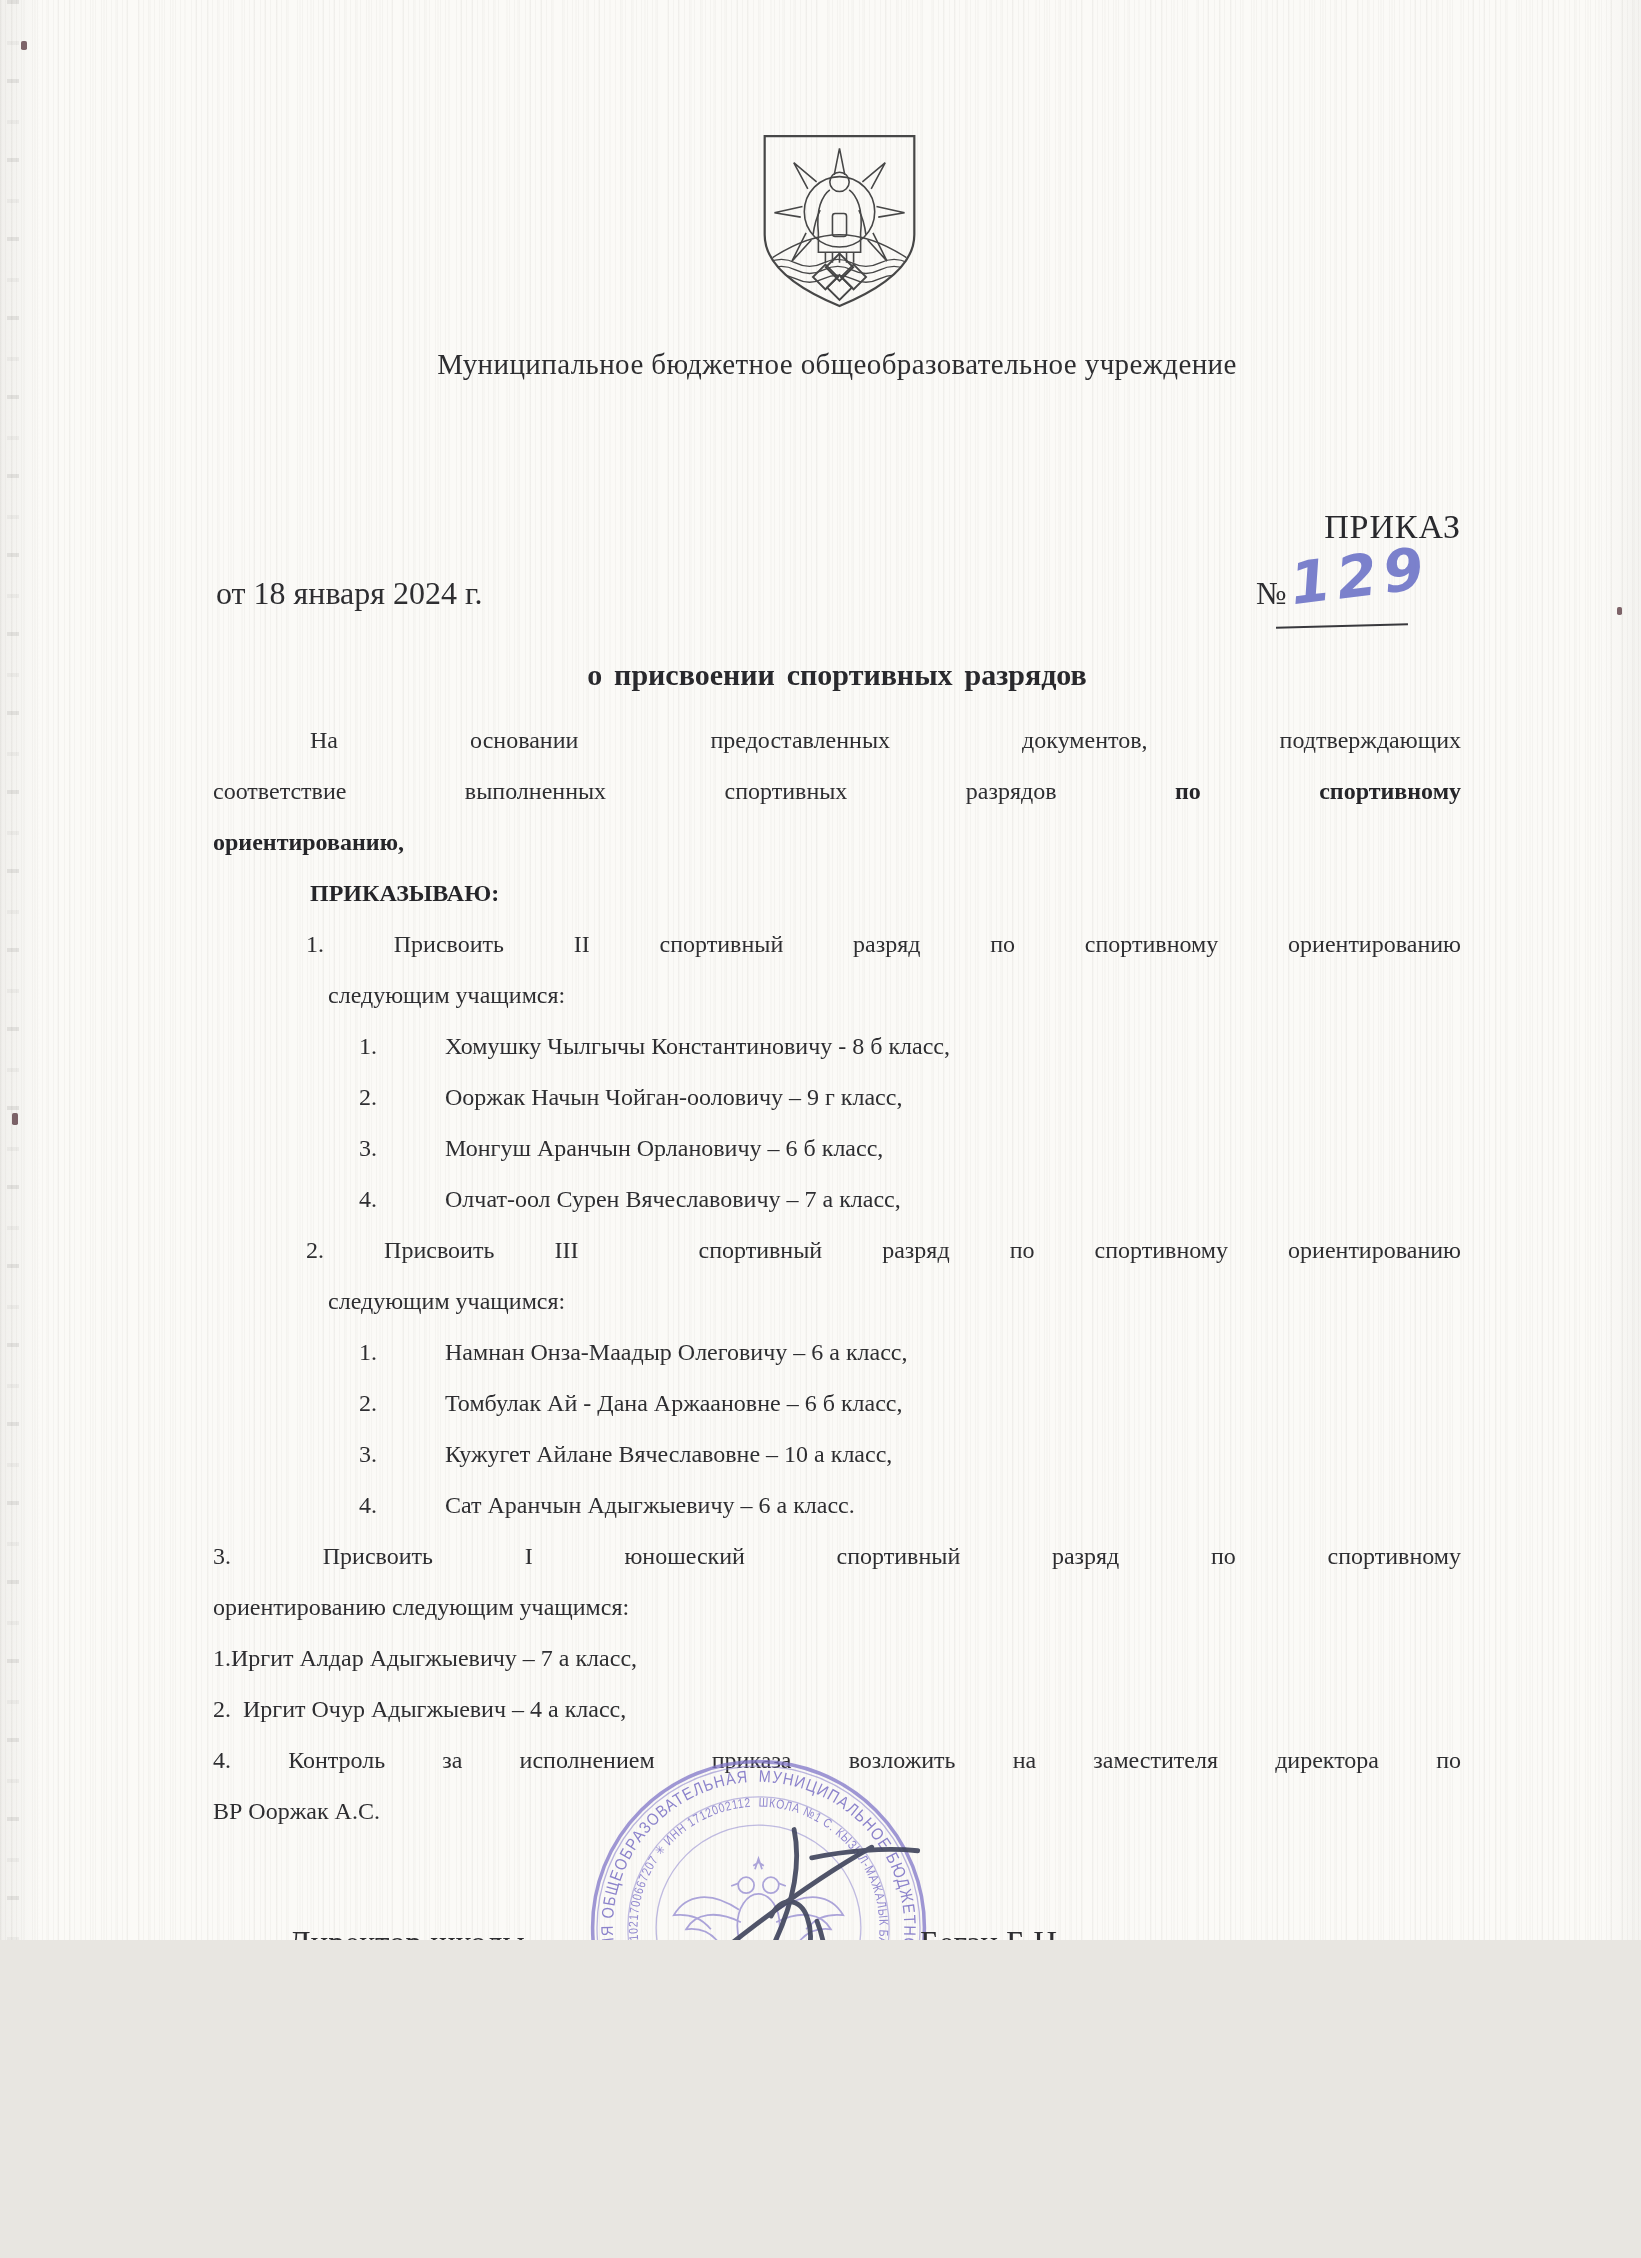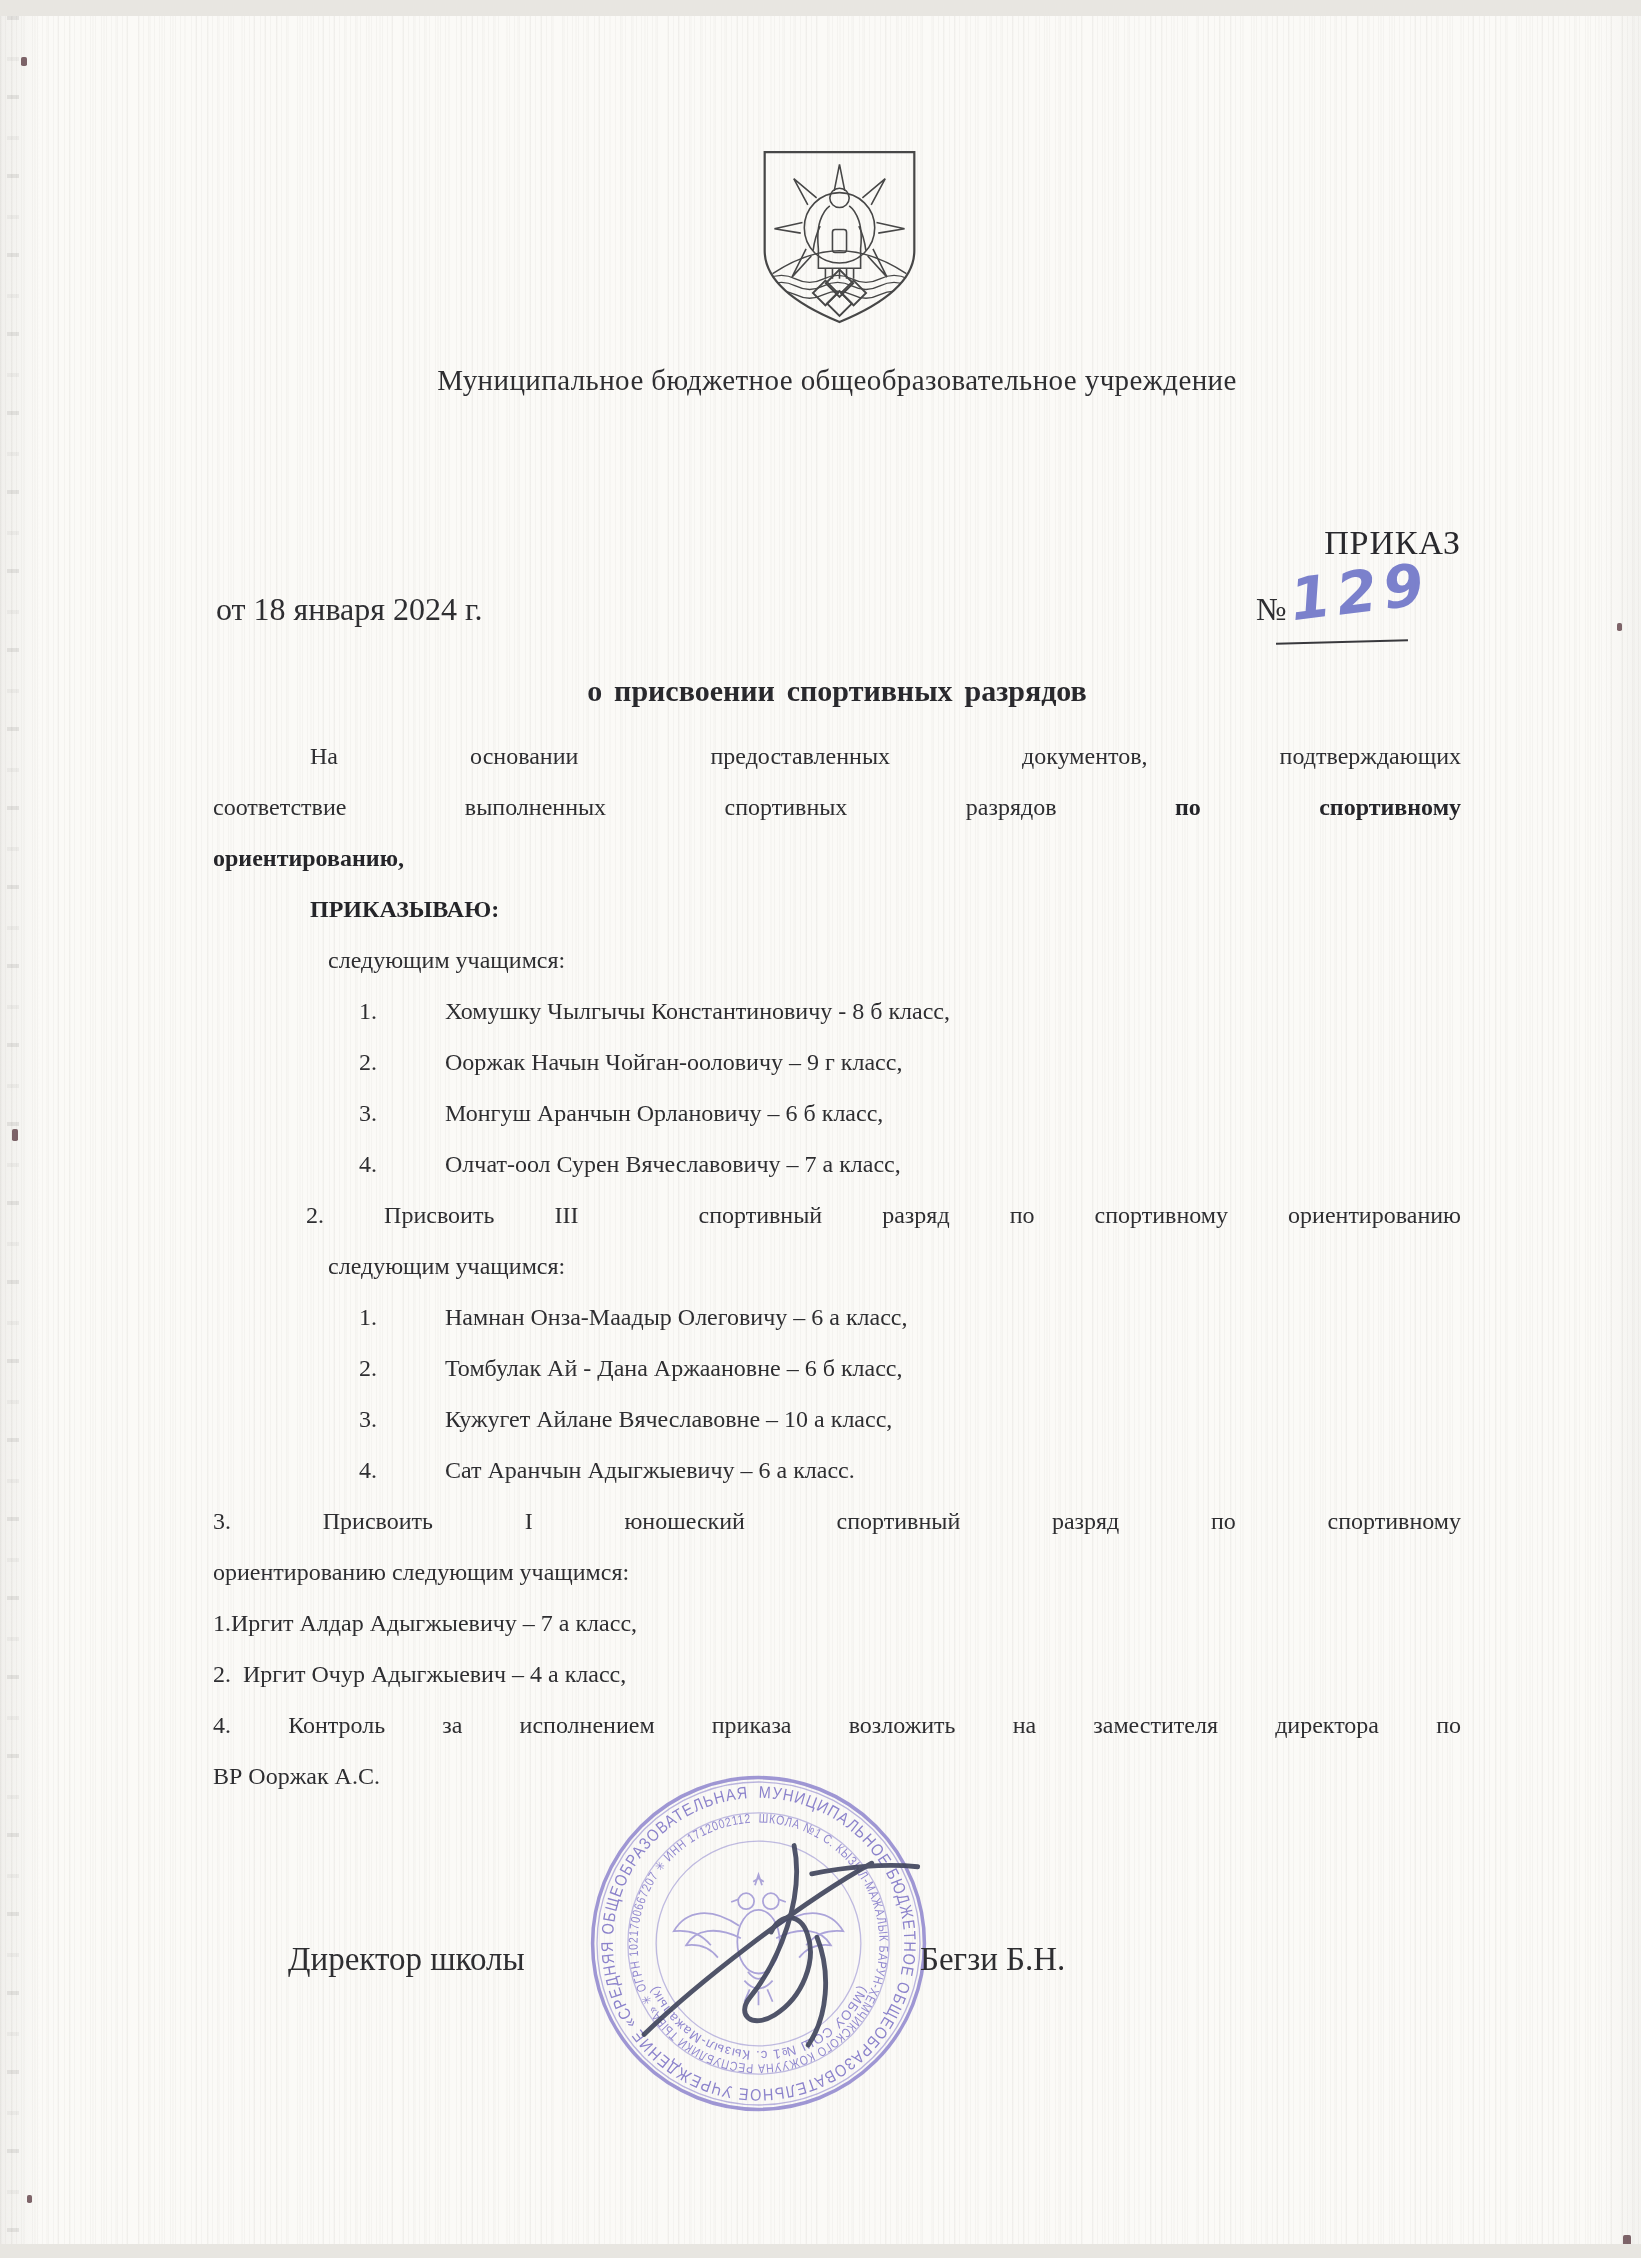--- a/index.html
+++ b/index.html
@@ -1,17 +1,17 @@
 <!DOCTYPE html>
 <html style="font-size:14px"><head>
 <meta charset="utf-8">
 <style>
   html,body{margin:0;padding:0;background:#e8e6e1;}
   .page{
-    position:relative;width:1642px;height:2228px;margin:16px auto;overflow:hidden;
+    position:relative;width:1642px;height:1940px;margin:0 auto;overflow:hidden;
     background-color:#fbfaf7;
     background-image:
       repeating-linear-gradient(90deg, rgba(95,90,80,0.045) 0 0.9px, rgba(0,0,0,0) 0.9px 5.3px),
       repeating-linear-gradient(90deg, rgba(120,115,100,0.03) 0 1.8px, rgba(0,0,0,0) 1.8px 11.5px),
       linear-gradient(90deg, rgba(70,65,60,0.06), rgba(0,0,0,0) 2.5%, rgba(0,0,0,0) 97.5%, rgba(70,65,60,0.04));
     font-family:"Liberation Serif","DejaVu Serif",serif;
     color:#2e2e31;
   }
   .page::before{ 
     content:"";position:absolute;left:7px;top:0;width:12.4px;height:100%;
@@ -127,20 +127,21 @@
   <div class="num-underline"></div>
 
   <div class="subject">о присвоении спортивных разрядов</div>
 
   <div class="body">
     <div class="bl j ind">На основании предоставленных документов, подтверждающих</div>
     <div class="bl j"><span>соответствие выполненных спортивных разрядов</span><span class="b"> по спортивному</span></div>
     <div class="bl b">ориентированию,</div>
     <div class="bl b ind">ПРИКАЗЫВАЮ:</div>
 
+    <div class="bl j li">1. Присвоить II спортивный разряд по спортивному ориентированию</div>
     <div class="bl li2">следующим учащимся:</div>
 
     <div class="bl sub"><span class="n">1.</span><span>Хомушку Чылгычы Константиновичу - 8 б класс,</span></div>
     <div class="bl sub"><span class="n">2.</span><span>Ооржак Начын Чойган-ооловичу – 9 г класс,</span></div>
     <div class="bl sub"><span class="n">3.</span><span>Монгуш Аранчын Орлановичу – 6 б класс,</span></div>
     <div class="bl sub"><span class="n">4.</span><span>Олчат-оол Сурен Вячеславовичу – 7 а класс,</span></div>
 
     <div class="bl j li">2. Присвоить III  спортивный разряд по спортивному ориентированию</div>
     <div class="bl li2">следующим учащимся:</div>
 

